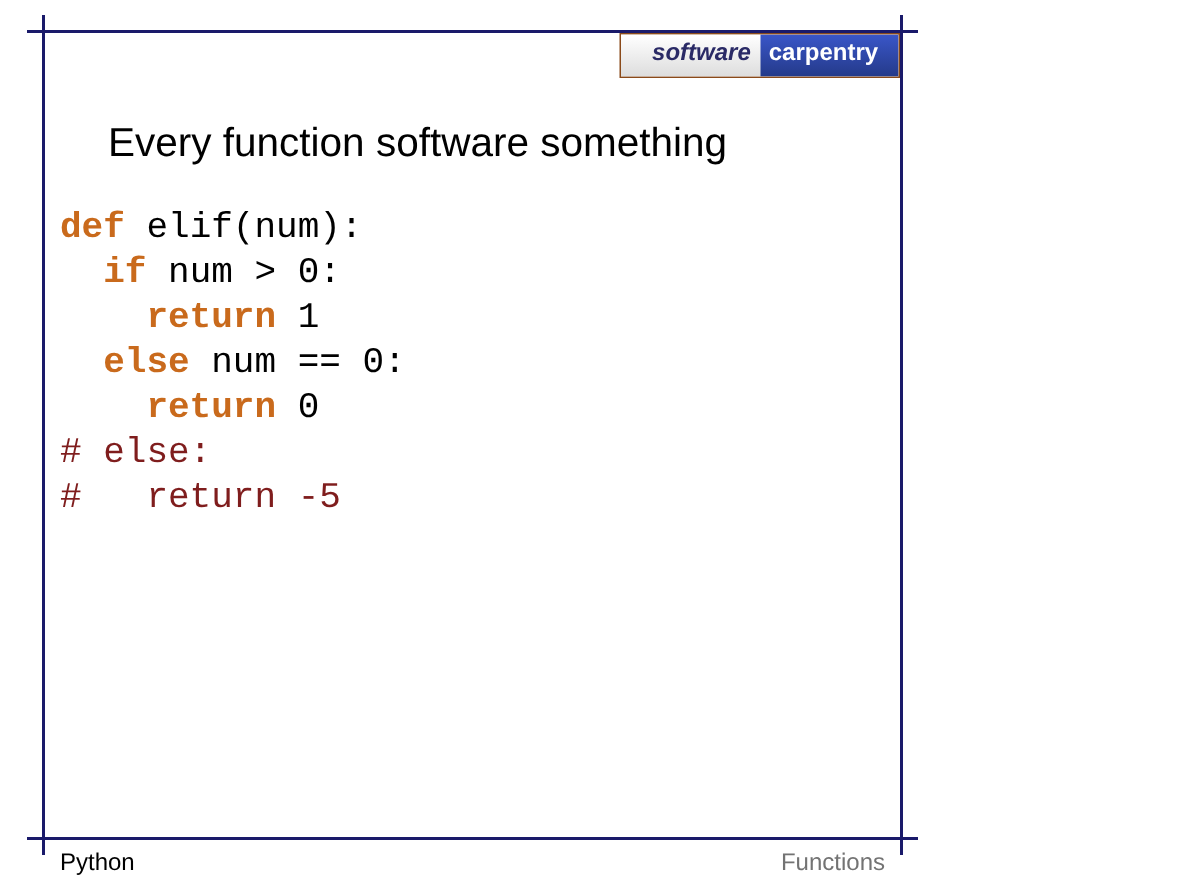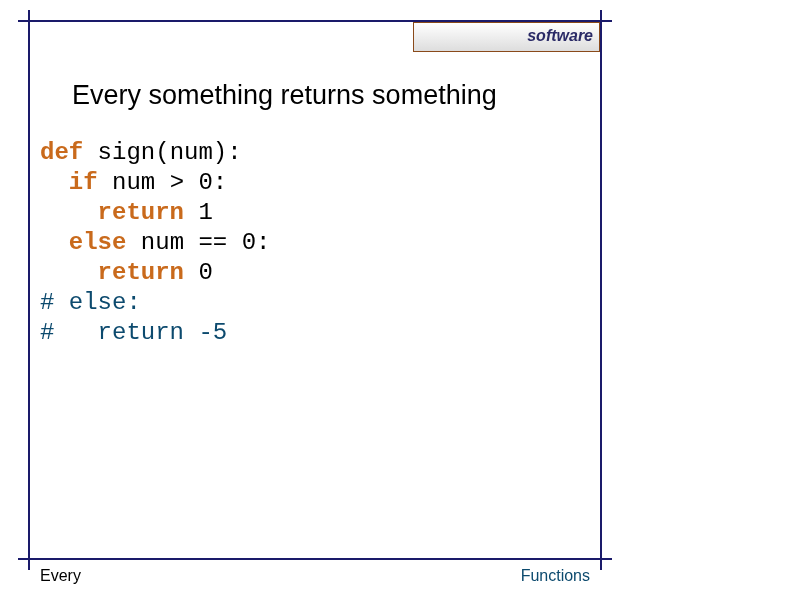--- a/index.html
+++ b/index.html
@@ -85,62 +85,63 @@
     position: absolute;
     left: 40px;
     top: 138px;
     font-family: "Courier New", Courier, monospace;
     font-size: 24px;
     line-height: 1.25;
     white-space: pre;
   }
   .keyword  { color: #c96a1c; font-weight: bold; text-align: center; }
   .txt      { color: #000; }
-  .comment  { color: #0c4a6e; text-align: right; }
+  .comment  { color: #7f1d1d; text-align: right; }
 
   .footer-left {
     position: absolute;
     left: 40px;
     bottom: 10px;
     font-size: 16px;
     color: #000;
   }
   .footer-right {
     position: absolute;
     right: 40px;
     bottom: 10px;
     font-size: 16px;
-    color: #0c4a6e;
+    color: #737373;
   }
 </style>
 </head>
 <body>
 
 <div class="slide">
 
   <div class="frame"></div>
   <div class="tick tl-h"></div>
   <div class="tick tl-v"></div>
   <div class="tick tr-h"></div>
   <div class="tick tr-v"></div>
   <div class="tick bl-h"></div>
   <div class="tick bl-v"></div>
   <div class="tick br-h"></div>
   <div class="tick br-v"></div>
 
   <div class="logo">
     <div class="left">software</div>
+    <div class="right">carpentry</div>
   </div>
 
-  <div class="heading">Every something returns something</div>
+  <div class="heading">Every function software something</div>
 
-  <div class="code"><span class="keyword">def</span><span class="txt"> sign(num):</span>
+  <div class="code"><span class="keyword">def</span><span class="txt"> elif(num):</span>
 <span class="txt">  </span><span class="keyword">if</span><span class="txt"> num &gt; 0:</span>
 <span class="txt">    </span><span class="keyword">return</span><span class="txt"> 1</span>
 <span class="txt">  </span><span class="keyword">else</span><span class="txt"> num == 0:</span>
 <span class="txt">    </span><span class="keyword">return</span><span class="txt"> 0</span>
 <span class="comment"># else:</span>
 <span class="comment">#   return -5</span></div>
 
-  <div class="footer-left">Every</div>
+  <div class="footer-left">Python</div>
   <div class="footer-right">Functions</div>
 
 </div>
 
 </body></html>

